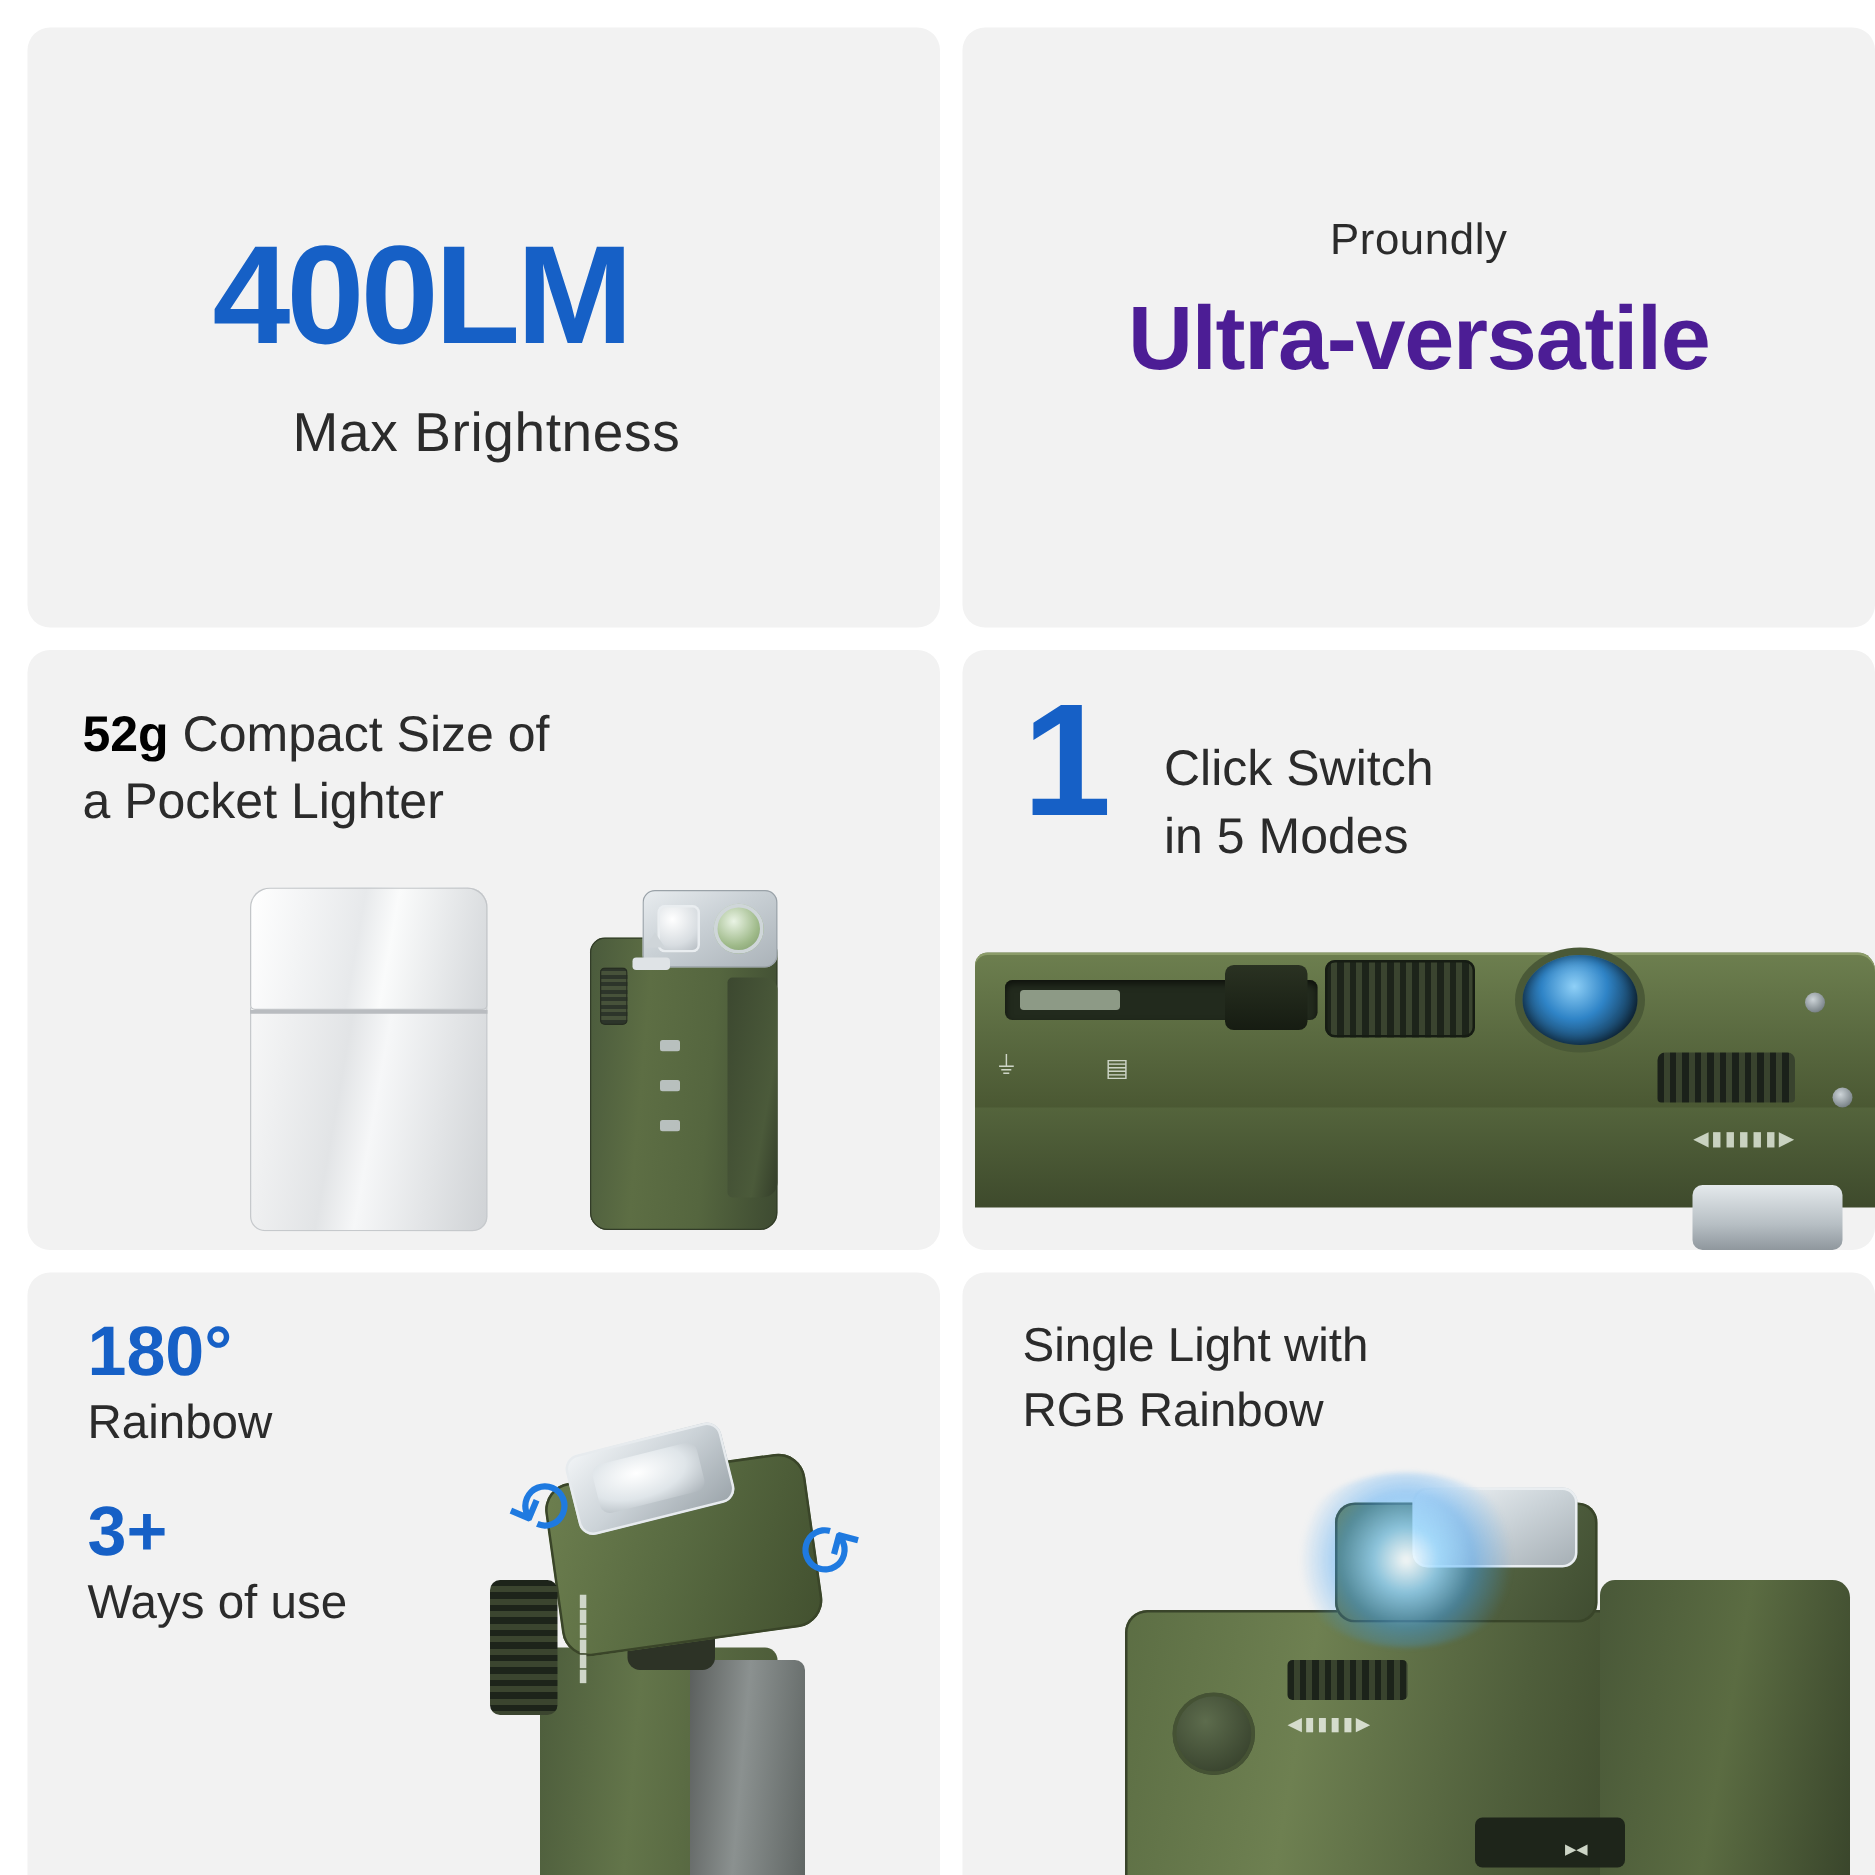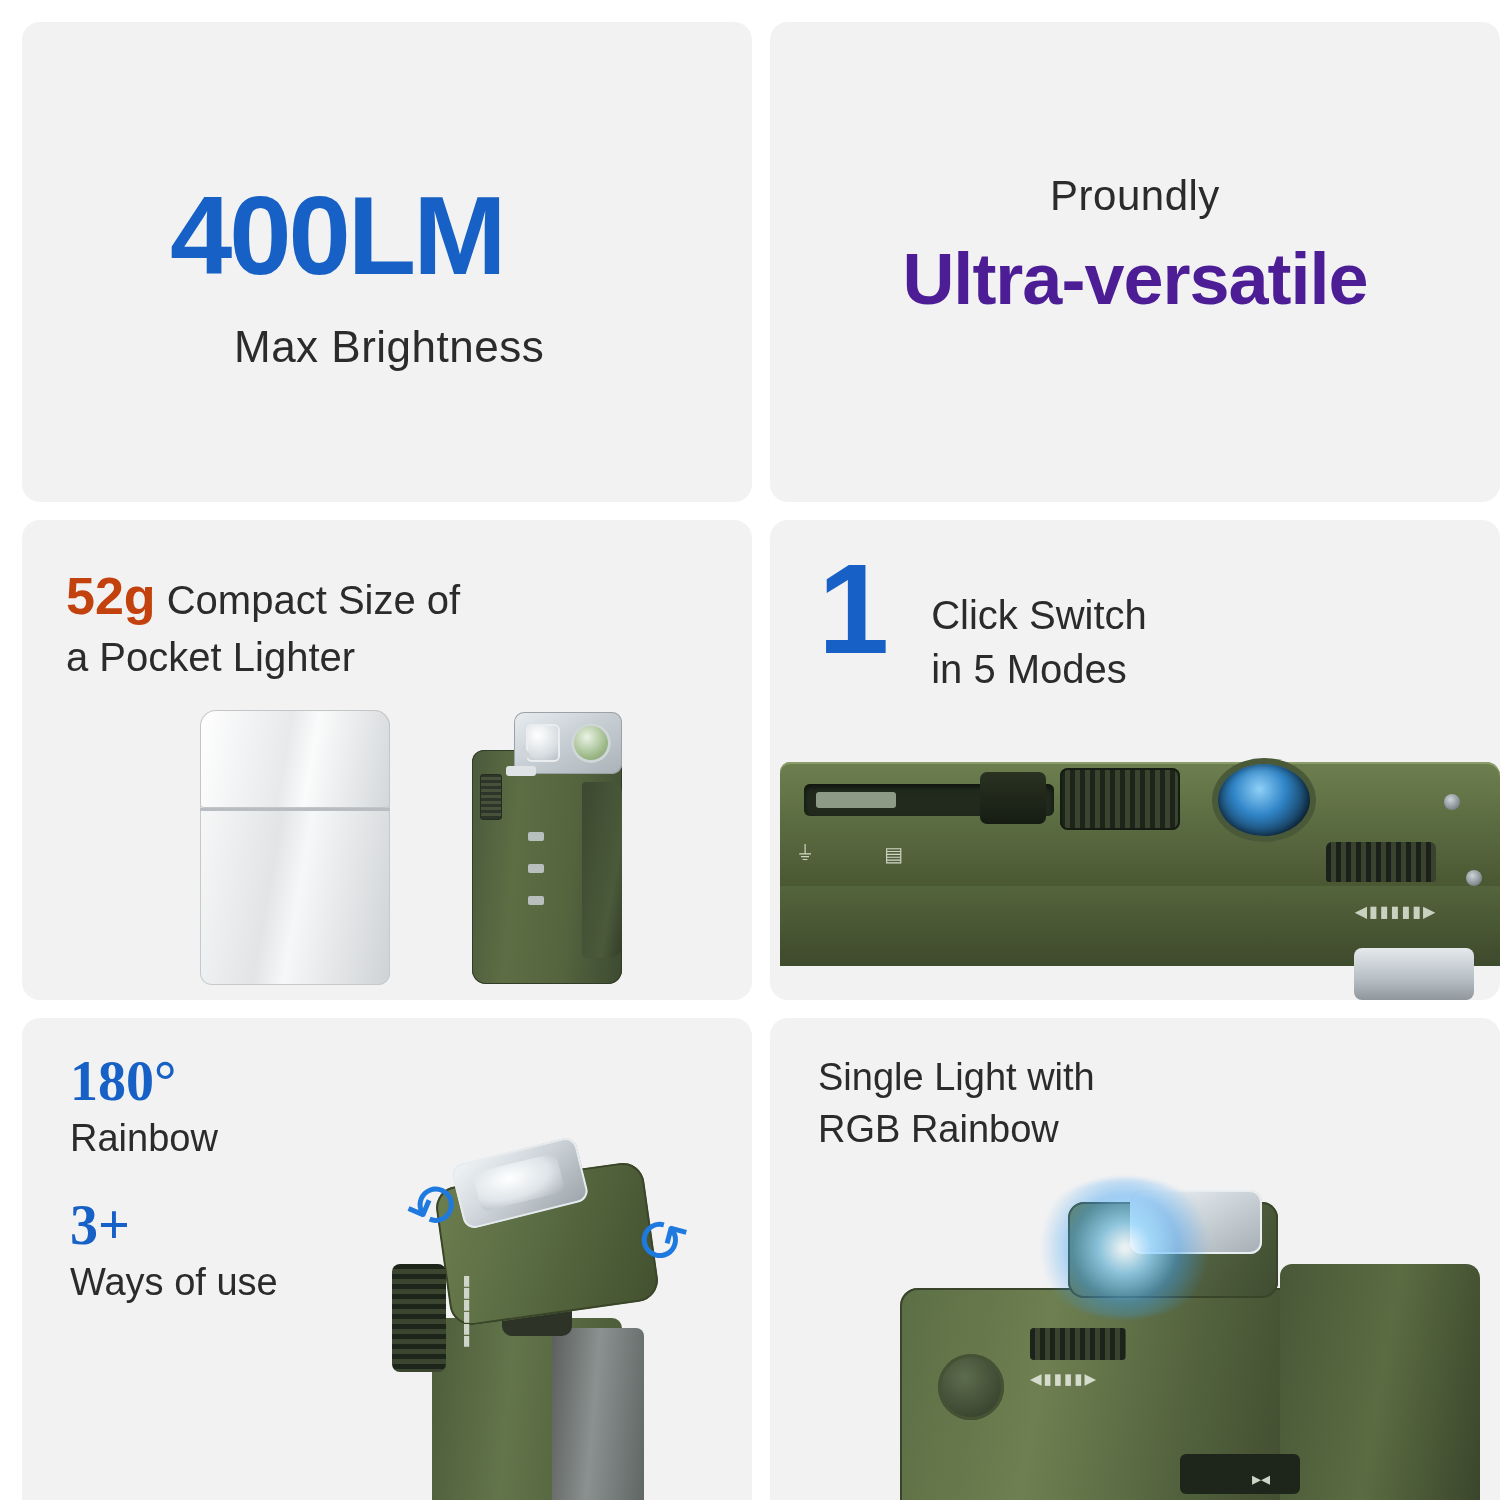--- a/index.html
+++ b/index.html
@@ -53,44 +53,44 @@
     margin-top: 30px;
     letter-spacing: 0.5px;
   }
 
   
   .c2-inner {
     padding-top: 150px;
     text-align: center;
   }
   .c2-top {
-    font-size: 42px;
+    font-size: 35px;
     color: #2b2b2b;
     letter-spacing: 0.5px;
   }
   .c2-main {
     font-size: 72px;
     color: #4c1d95;
     font-weight: bold;
     margin-top: 18px;
     letter-spacing: -1px;
   }
 
   
   .c3-text {
     padding: 42px 0 0 44px;
     font-size: 40px;
     color: #2b2b2b;
     line-height: 1.32;
     max-width: 640px;
   }
   .c3-text .accent {
-    color: #c2410c;
+    color: #000000;
     font-weight: bold;
-    font-size: 52px;
+    font-size: 40px;
     text-align: center;
   }
   .c3-art {
     position: absolute;
     left: 150px;
     top: 180px;
     width: 520px;
     height: 290px;
   }
   
@@ -321,21 +321,20 @@
 
   
   .c5-text {
     padding: 34px 0 0 48px;
   }
   .c5-num {
     font-size: 56px;
     color: #1660c6;
     font-weight: bold;
     line-height: 1.05;
-    font-family: Liberation Serif, serif;
   }
   .c5-sub {
     font-size: 38px;
     color: #2b2b2b;
     margin-top: 6px;
   }
   .c5-gap { height: 36px; }
   .c5-art {
     position: absolute;
     left: 330px; top: 60px;

